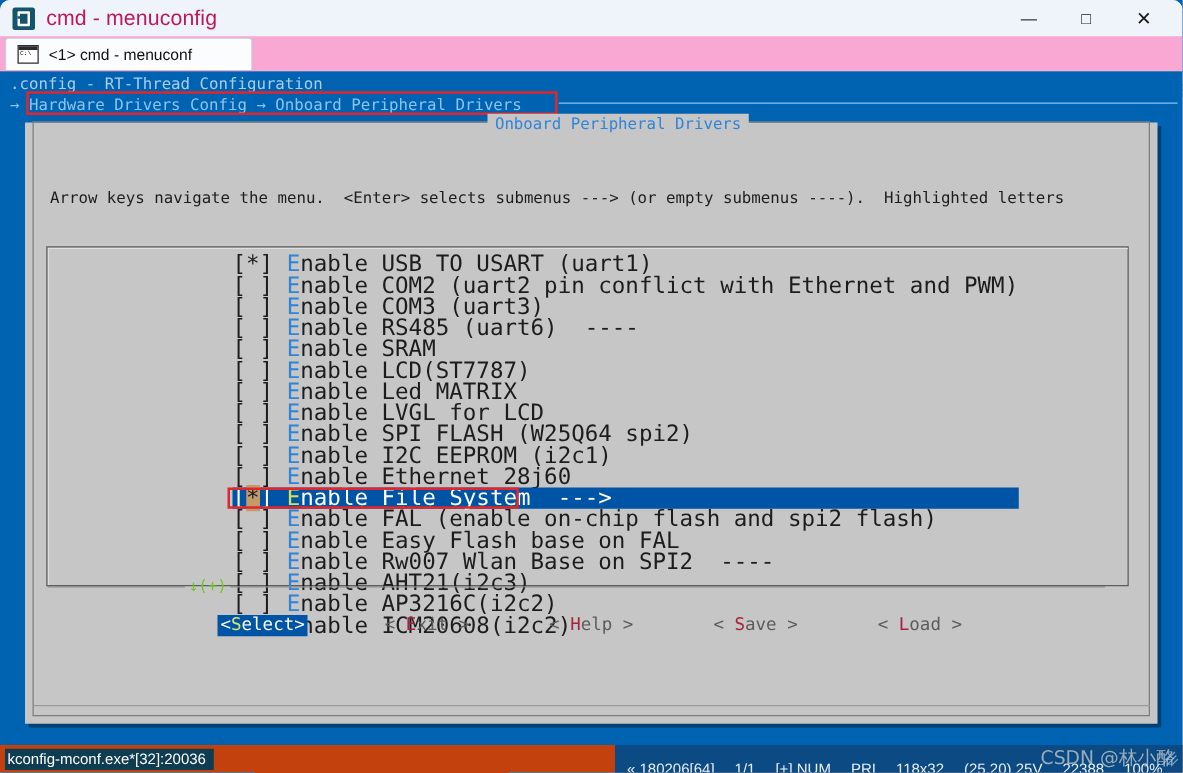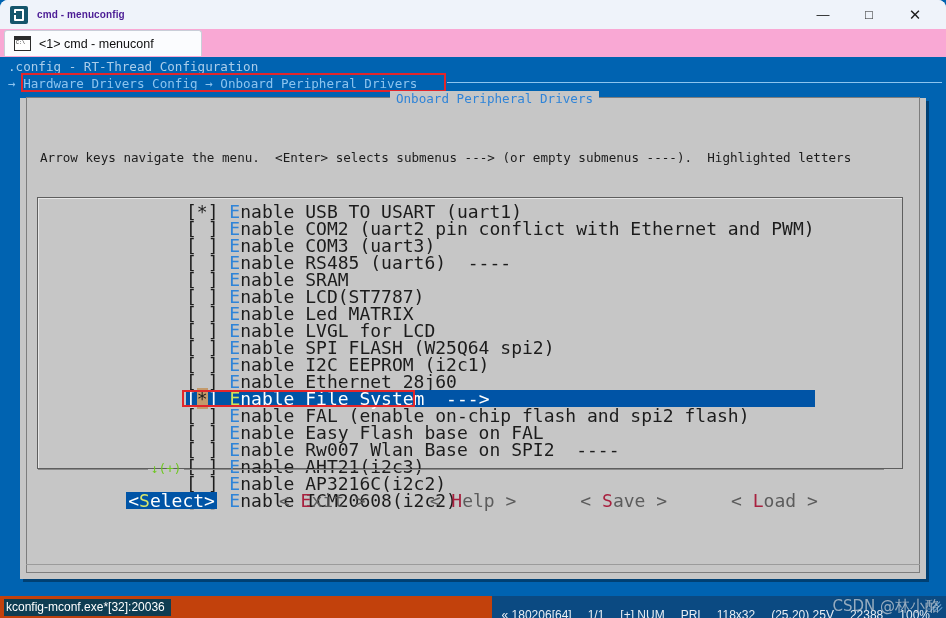--- a/index.html
+++ b/index.html
@@ -33,21 +33,21 @@
     width:18px;height:18px;margin-left:10px;margin-right:9px;
     background:#15556b;border-radius:2px;position:relative;flex:none;
   }
   .title-ico:before{
     content:"";position:absolute;left:4px;top:3px;width:10px;height:12px;
     border:2px solid #fff;border-radius:1px;box-sizing:border-box;
   }
   .title-ico:after{
     content:"";position:absolute;left:4px;top:7px;width:7px;height:2px;background:#15556b;
   }
-  .title-text{font-size:10px;color:#4c1d95;letter-spacing:.1px;font-weight:bold;}
+  .title-text{font-size:17px;color:#be185d;letter-spacing:.1px;}
   .wctl{position:absolute;top:0;height:29px;width:46px;display:flex;align-items:center;justify-content:center;font-size:13px;color:#1a1a1a;}
   .wctl.min{right:100px;}
   .wctl.max{right:54px;}
   .wctl.close{right:8px;font-size:15px;}
 
   
   .tabstrip{position:absolute;left:0;top:29px;width:946px;height:28px;background:#f9a8d4;padding-left:16px;}
   .tab{
     position:absolute;left:4px;top:1px;height:25px;width:196px;
     background:#fbfcfe;border:1px solid #c9ced8;border-bottom:none;
@@ -134,21 +134,21 @@
     position:absolute;left:0;bottom:-9px;width:100%;text-align:left;
     font-size:12.6px;color:#6ec820;
   }
   .scrollmark .lseg{display:inline-block;width:110px;height:1px;background:#8a8a8a;vertical-align:middle;margin-right:3px;}
   .scrollmark .rseg{display:inline-block;width:700px;height:1px;background:#8a8a8a;vertical-align:middle;margin-left:3px;}
 
   
   .btnbar{
     position:absolute;left:0;top:394px;width:100%;
     display:flex;justify-content:center;gap:60px;
-    font-size:18px;
+    font-size:14px;
   }
   .btn{color:#5c5c5c;white-space:pre;padding:0 2px;}
   .btn .k{color:#a8213f;}
   .btn.active{background:#0054a6;color:#ffffff;}
   .btn.active .k{color:#d8e56a;}
 
   .dlg-footline{position:absolute;left:6px;right:6px;bottom:14px;height:1px;background:#9b9b9b;}
 
   
   .status{

